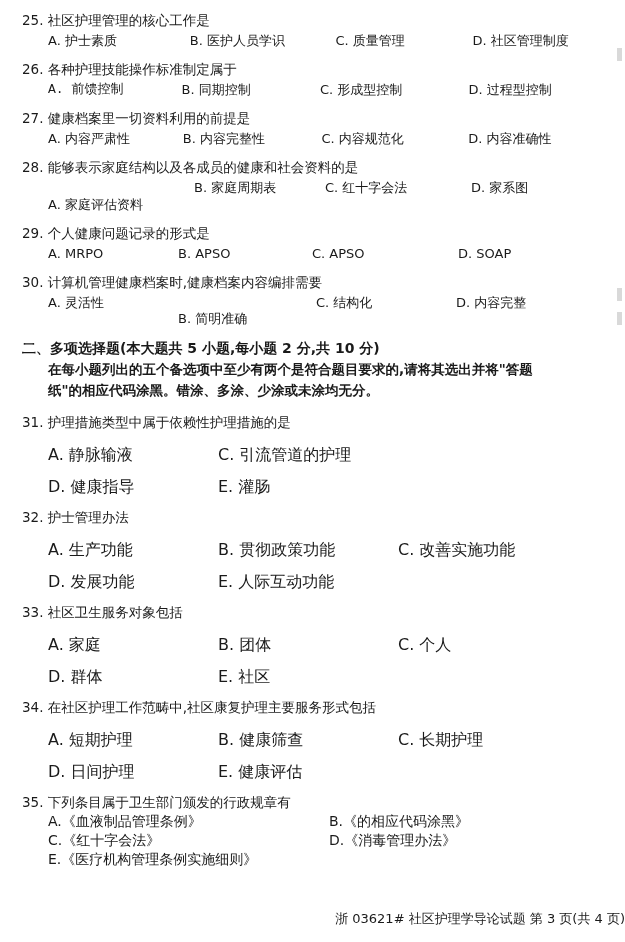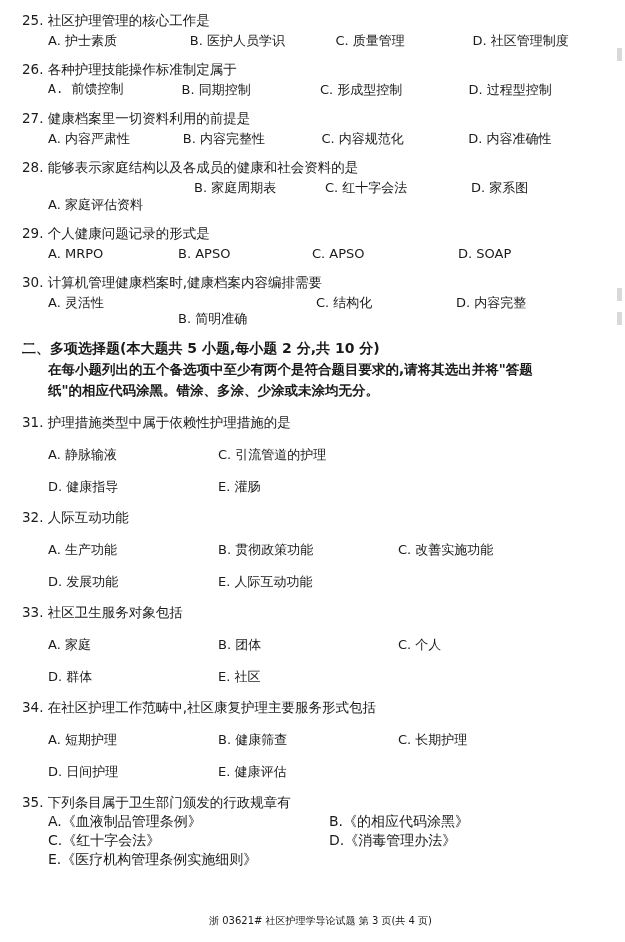--- a/index.html
+++ b/index.html
@@ -95,21 +95,21 @@
   }
   .mc {
     margin-top: 11px;
   }
   .mc .q-stem {
     font-size: 13.5px;
     line-height: 20px;
   }
   .mc-row {
     display: flex;
-    font-size: 13px;
+    font-size: 16px;
     line-height: 19px;
     padding-left: 26px;
     margin-top: 13px;
   }
   .mc-row span { white-space: nowrap; }
   .mc-row .m1 { width: 170px; }
   .mc-row .m2 { width: 180px; }
   .mc-row .m3 { width: 170px; }
 
   .mc-row2 {
@@ -121,22 +121,22 @@
   }
   .mc-row2 span { white-space: nowrap; }
   .mc-row2 .n1 { width: 281px; }
   .mc-row2 .n2 { width: 200px; }
 
   .footer {
     position: absolute;
     left: 16px;
     right: 0;
     bottom: 14px;
-    text-align: center;
-    font-size: 10px;
+    text-align: right;
+    font-size: 13px;
     white-space: nowrap;
   }
   .edge-mark {
     position: absolute;
     right: 3px;
     width: 5px;
     height: 13px;
     background: #d9d9d9;
   }
 </style>
@@ -221,21 +221,21 @@
         <span class="m1">A. 静脉输液</span>
         <span class="m3">C. 引流管道的护理</span>
       </div>
       <div class="mc-row">
         <span class="m1">D. 健康指导</span>
         <span class="m2">E. 灌肠</span>
       </div>
     </div>
 
     <div class="mc">
-      <div class="q-stem"><span>32.</span> <span>人际互动功能</span></div>
+      <div class="q-stem"><span>32.</span> <span>护士管理办法</span></div>
       <div class="mc-row">
         <span class="m1">A. 生产功能</span>
         <span class="m2">B. 贯彻政策功能</span>
         <span class="m3">C. 改善实施功能</span>
       </div>
       <div class="mc-row">
         <span class="m1">D. 发展功能</span>
         <span class="m2">E. 人际互动功能</span>
       </div>
     </div>

